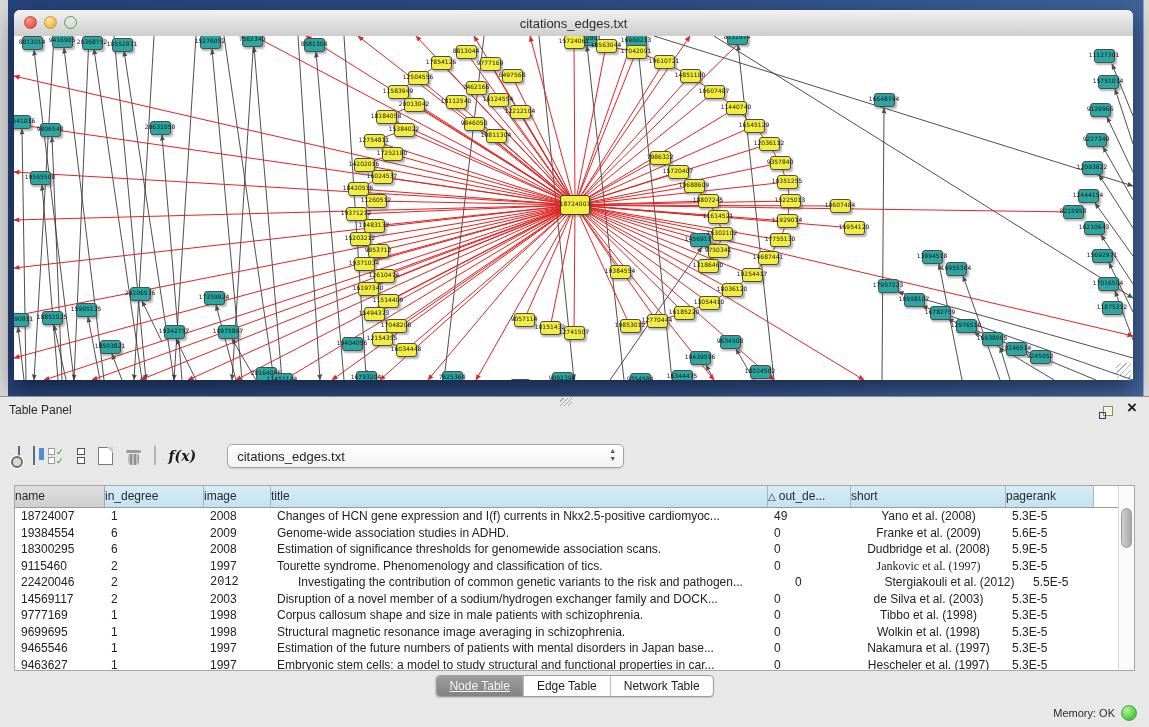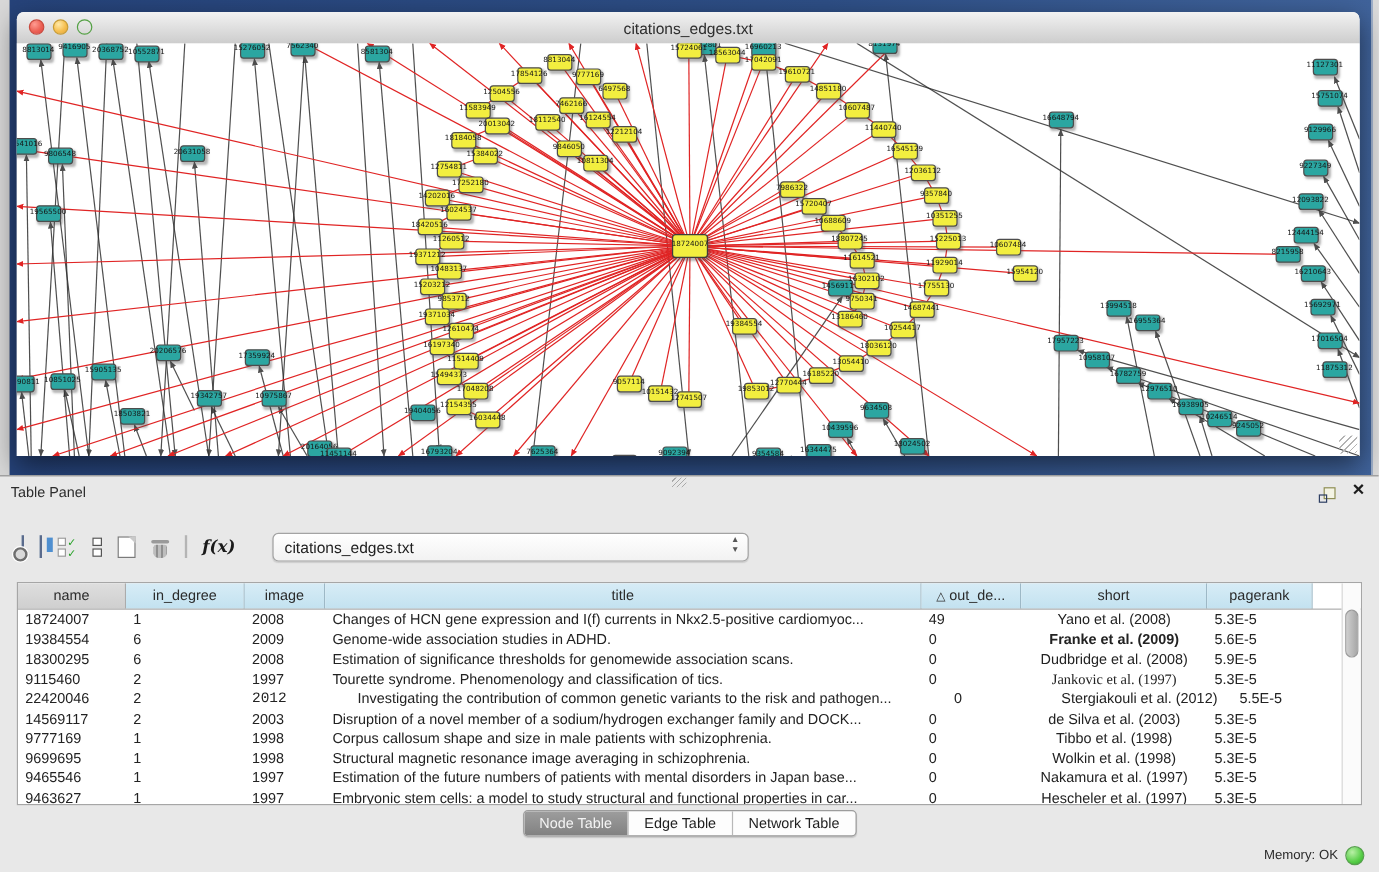--- a/index.html
+++ b/index.html
@@ -66,38 +66,38 @@
         background:repeating-linear-gradient(90deg,#bdbdbd 0 2px,#8f8f8f 2px 4px);}
   .fx{font-family:"DejaVu Serif",serif;font-style:italic;font-weight:bold;font-size:14px;color:#1a1a1a;}
   .dropdown{margin-left:18px;width:395px;height:22px;border:1px solid #a3a3a3;border-radius:5px;
             background:linear-gradient(#ffffff,#f2f2f2);box-shadow:inset 0 1px 0 #fff,0 1px 1px rgba(0,0,0,.12);
             display:flex;align-items:center;position:relative;}
   .dropdown .val{margin-left:9px;font-size:13px;color:#1f1f1f;}
   .dd-arrows{position:absolute;right:7px;top:2px;display:flex;flex-direction:column;line-height:8px;font-size:7px;color:#555;}
   
   .tablewrap{position:absolute;top:88px;left:14px;width:1121px;height:186px;background:#fff;border:1px solid #a6a6a6;box-sizing:border-box;overflow:hidden;}
   .thead{display:flex;height:21px;border-bottom:1px solid #9a9a9a;}
-  .th{box-sizing:border-box;height:21px;line-height:20px;font-size:12px;color:#2a2a2a;text-align:center;
+  .th{box-sizing:border-box;height:21px;line-height:20px;font-size:12px;color:#2a2a2a;text-align:left;
       background:linear-gradient(#d7ecf6,#c3e2f0);border-right:1px solid #9db8c6;overflow:hidden;white-space:nowrap;}
   .th.gray{background:linear-gradient(#dedede,#cfcfcf);border-right:1px solid #ababab;}
   .th.filler{background:#fff;border-right:none;flex:1;}
   .sortind{font-size:10px;margin-right:3px;color:#333;}
   .tbody{position:relative;}
   .tr{display:flex;height:16.5px;line-height:16.5px;font-size:12px;color:#222;}
   .td{box-sizing:border-box;padding:0 0 0 6px;overflow:hidden;white-space:nowrap;}
   .td.center{text-align:center;padding:0;}
   .vscroll{position:absolute;top:0;right:0;bottom:0;width:15px;background:#fbfbfb;border-left:1px solid #d8d8d8;}
   .vthumb{position:absolute;top:22px;left:2px;width:9px;height:38px;border-radius:6px;border:1px solid #9c9c9c;
           background:linear-gradient(90deg,#cfcfcf,#a8a8a8);}
   
   .tabs{position:absolute;top:278px;left:50%;transform:translateX(-50%);display:flex;height:20px;
         border:1px solid #9c9c9c;border-radius:4px;overflow:hidden;background:#fdfdfd;box-shadow:0 1px 1px rgba(0,0,0,.15);}
   .tab{padding:0 13px;line-height:20px;font-size:12px;color:#1e1e1e;border-right:1px solid #b8b8b8;}
   .tab:last-child{border-right:none;}
-  .tab.selected{background:linear-gradient(#9d9d9d,#828282);color:#f4f4f4;}
+  .tab.selected{background:linear-gradient(#9d9d9d,#828282);color:#f4f4f4;text-decoration:underline;}
   
   .status{position:absolute;bottom:6px;right:12px;display:flex;align-items:center;gap:6px;}
   .status .mem{font-size:11px;color:#2b2b2b;}
   .memdot{width:14px;height:14px;border-radius:50%;border:1px solid #57a04d;
           background:radial-gradient(circle at 35% 30%,#b9f0a6,#57ce47 60%,#33aa2e);}
 </style>
 </head>
 <body>
 
 <div class="app-edge"></div>
@@ -767,21 +767,21 @@
           <div class="td" style="width: 83px;">49</div>
           <div class="td center" style="width: 155px;">Yano et al. (2008)</div>
           <div class="td" style="width: 88px;">5.3E-5</div>
         </div>
         <div class="tr">
           <div class="td" style="width: 90px;">19384554</div>
           <div class="td" style="width: 99px;">6</div>
           <div class="td" style="width: 67px;">2009</div>
           <div class="td" style="width: 497px;">Genome-wide association studies in ADHD.</div>
           <div class="td" style="width: 83px;">0</div>
-          <div class="td center" style="width: 155px; font-weight: bold;">Franke et al. (2009)</div>
+          <div class="td center" style="width: 155px;">Franke et al. (2009)</div>
           <div class="td" style="width: 88px;">5.6E-5</div>
         </div>
         <div class="tr">
           <div class="td" style="width: 90px;">18300295</div>
           <div class="td" style="width: 99px;">6</div>
           <div class="td" style="width: 67px;">2008</div>
           <div class="td" style="width: 497px;">Estimation of significance thresholds for genomewide association scans.</div>
           <div class="td" style="width: 83px;">0</div>
           <div class="td center" style="width: 155px;">Dudbridge et al. (2008)</div>
           <div class="td" style="width: 88px;">5.9E-5</div>

